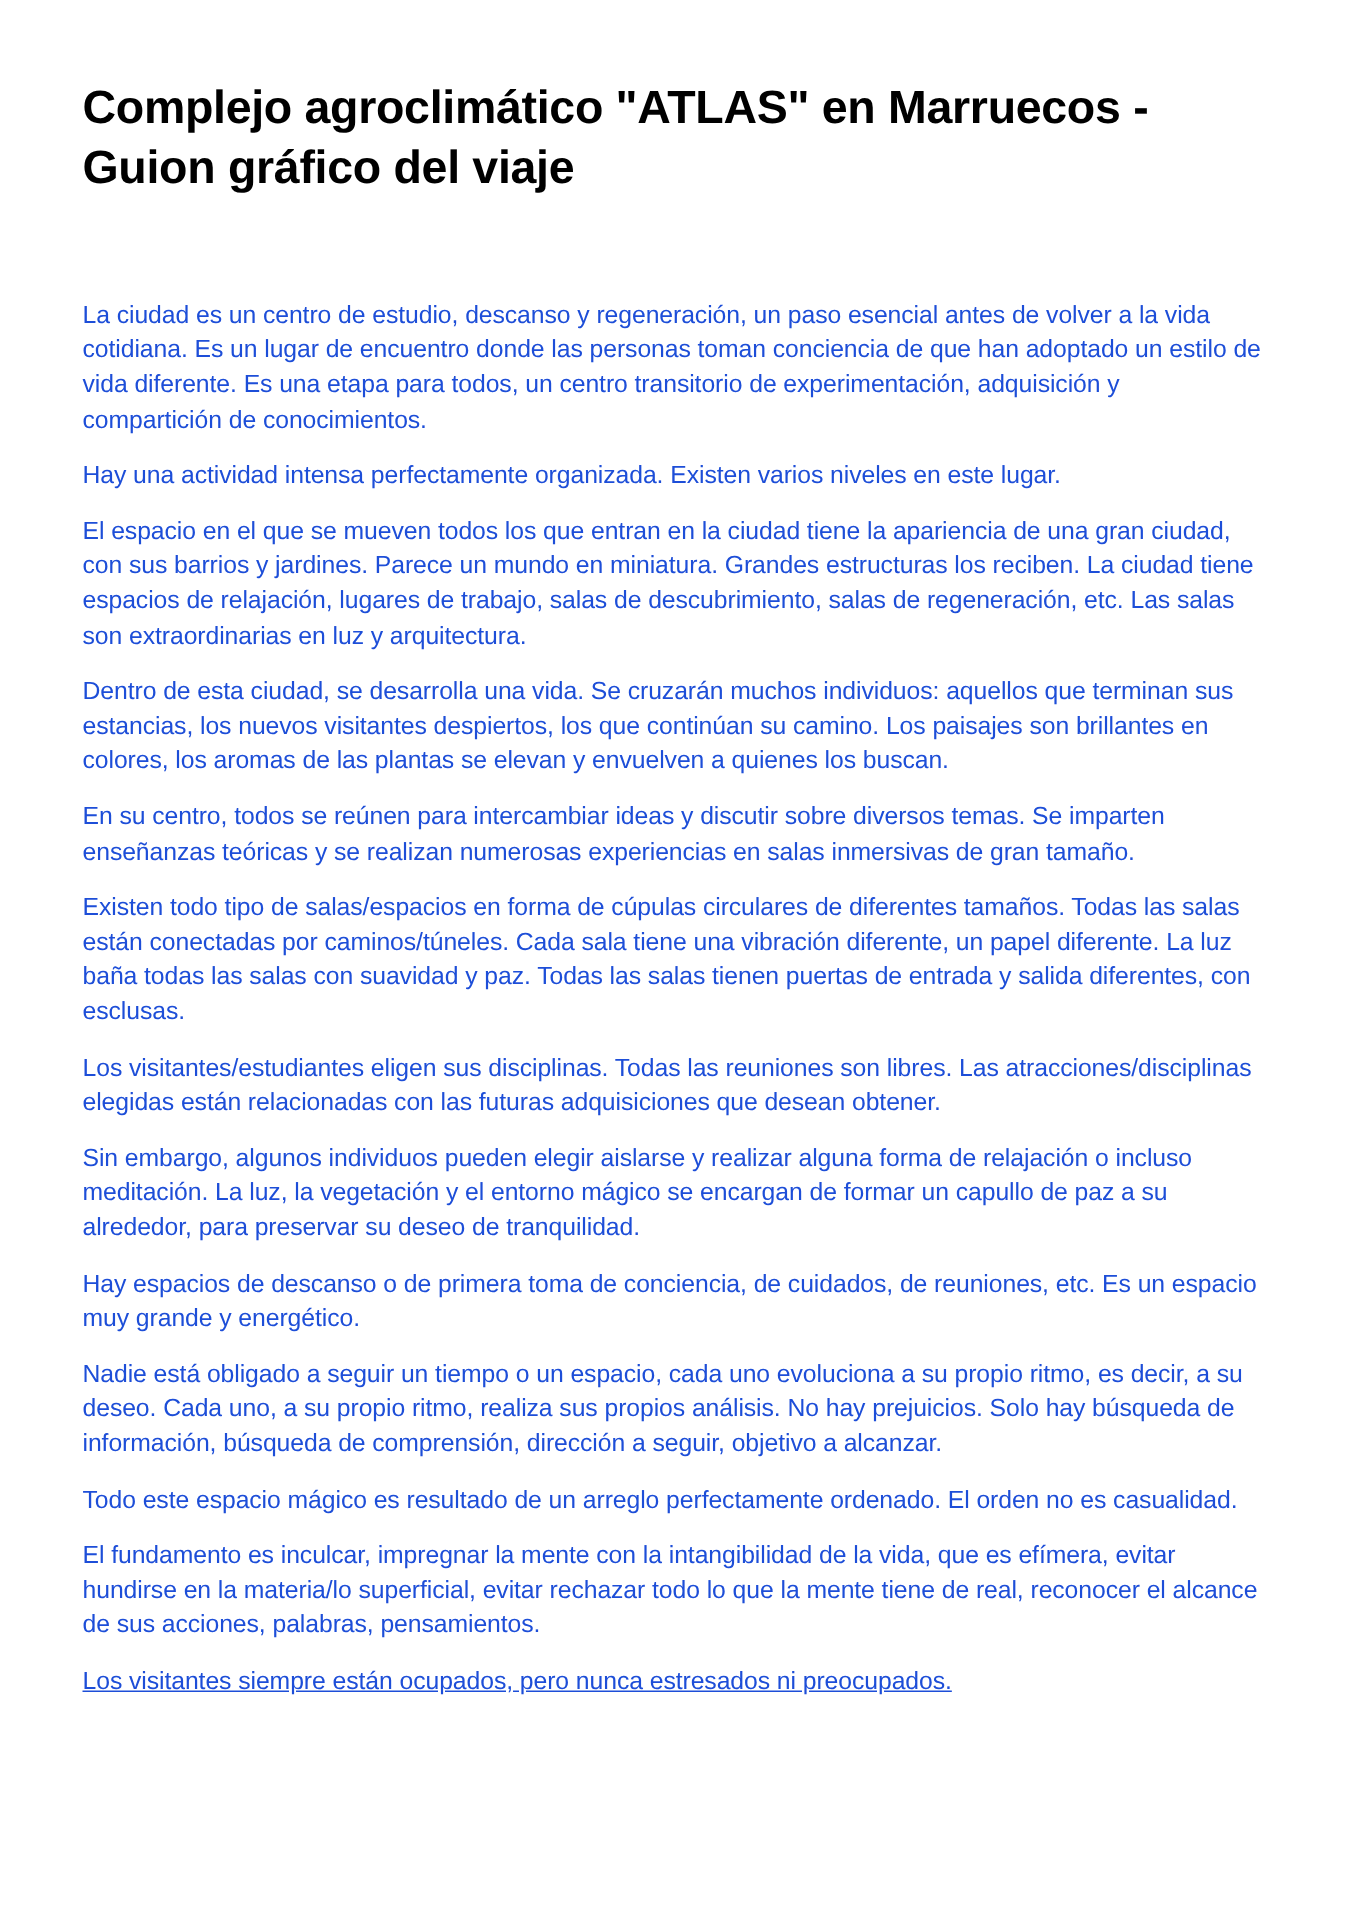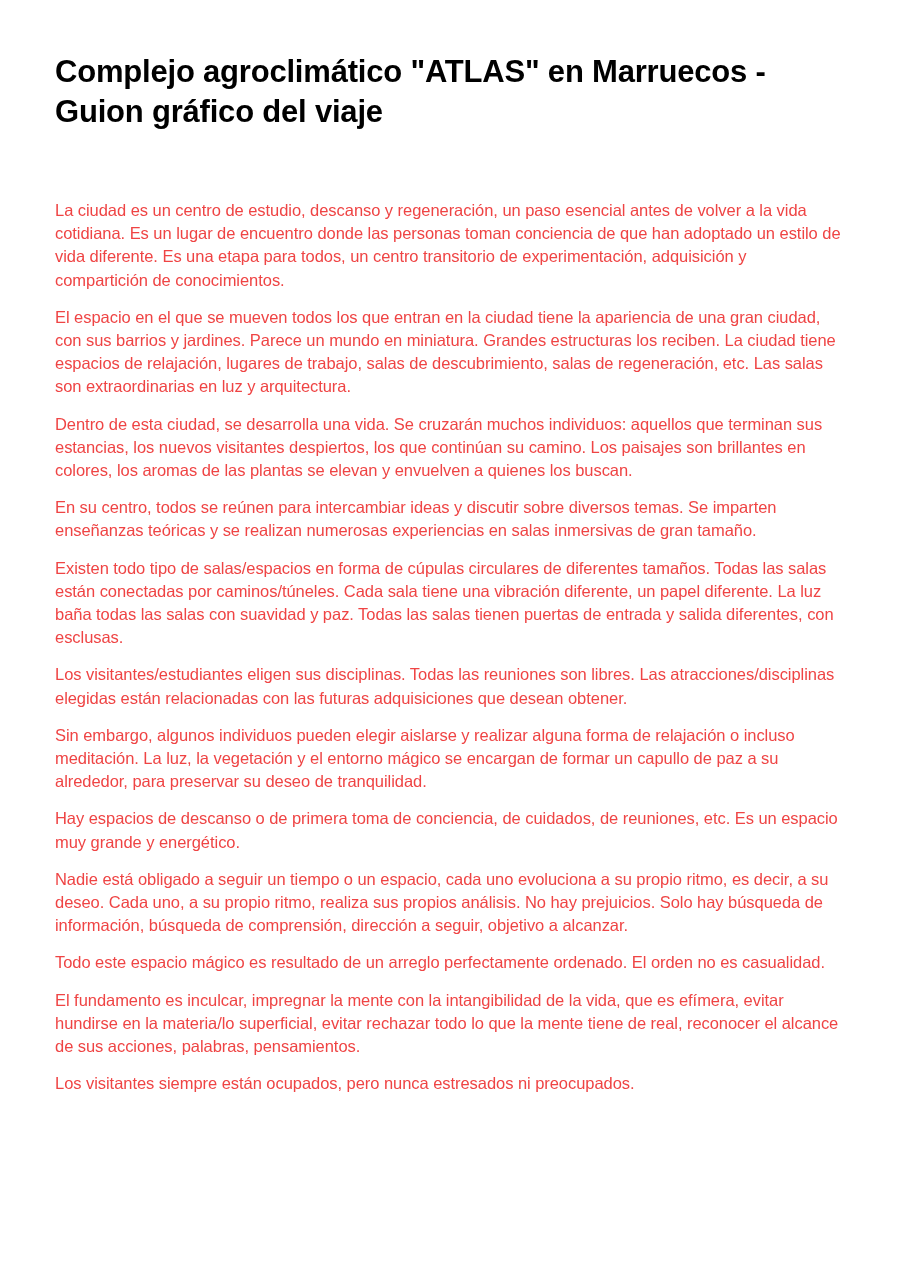--- a/index.html
+++ b/index.html
@@ -39,39 +39,41 @@
     word-spacing: 0px;
   }
   .body-block {
     margin-top: 67px;
   }
   p.para {
     font-size: 16.5px;
     line-height: 23.2px;
     margin: 0 0 14px 0;
     padding: 0;
-    color: #ef4444;
+    color: #1d4ed8;
     text-align: left;
     font-stretch: condensed;
     letter-spacing: -0.05px;
   }
   p.para:last-child {
     margin-bottom: 0;
+    text-decoration: underline;
   }
 </style>
 </head>
 <body>
 
 <div class="page">
   <div class="page-inner">
 
     <h1 class="doc-title">Complejo agroclimático "ATLAS" en Marruecos - Guion gráfico del viaje</h1>
 
     <div class="body-block">
       <p class="para">La ciudad es un centro de estudio, descanso y regeneración, un paso esencial antes de volver a la vida cotidiana. Es un lugar de encuentro donde las personas toman conciencia de que han adoptado un estilo de vida diferente. Es una etapa para todos, un centro transitorio de experimentación, adquisición y compartición de conocimientos.</p>
+      <p class="para">Hay una actividad intensa perfectamente organizada. Existen varios niveles en este lugar.</p>
       <p class="para">El espacio en el que se mueven todos los que entran en la ciudad tiene la apariencia de una gran ciudad, con sus barrios y jardines. Parece un mundo en miniatura. Grandes estructuras los reciben. La ciudad tiene espacios de relajación, lugares de trabajo, salas de descubrimiento, salas de regeneración, etc. Las salas son extraordinarias en luz y arquitectura.</p>
       <p class="para">Dentro de esta ciudad, se desarrolla una vida. Se cruzarán muchos individuos: aquellos que terminan sus estancias, los nuevos visitantes despiertos, los que continúan su camino. Los paisajes son brillantes en colores, los aromas de las plantas se elevan y envuelven a quienes los buscan.</p>
       <p class="para">En su centro, todos se reúnen para intercambiar ideas y discutir sobre diversos temas. Se imparten enseñanzas teóricas y se realizan numerosas experiencias en salas inmersivas de gran tamaño.</p>
       <p class="para">Existen todo tipo de salas/espacios en forma de cúpulas circulares de diferentes tamaños. Todas las salas están conectadas por caminos/túneles. Cada sala tiene una vibración diferente, un papel diferente. La luz baña todas las salas con suavidad y paz. Todas las salas tienen puertas de entrada y salida diferentes, con esclusas.</p>
       <p class="para">Los visitantes/estudiantes eligen sus disciplinas. Todas las reuniones son libres. Las atracciones/disciplinas elegidas están relacionadas con las futuras adquisiciones que desean obtener.</p>
       <p class="para">Sin embargo, algunos individuos pueden elegir aislarse y realizar alguna forma de relajación o incluso meditación. La luz, la vegetación y el entorno mágico se encargan de formar un capullo de paz a su alrededor, para preservar su deseo de tranquilidad.</p>
       <p class="para">Hay espacios de descanso o de primera toma de conciencia, de cuidados, de reuniones, etc. Es un espacio muy grande y energético.</p>
       <p class="para">Nadie está obligado a seguir un tiempo o un espacio, cada uno evoluciona a su propio ritmo, es decir, a su deseo. Cada uno, a su propio ritmo, realiza sus propios análisis. No hay prejuicios. Solo hay búsqueda de información, búsqueda de comprensión, dirección a seguir, objetivo a alcanzar.</p>
       <p class="para">Todo este espacio mágico es resultado de un arreglo perfectamente ordenado. El orden no es casualidad.</p>
       <p class="para">El fundamento es inculcar, impregnar la mente con la intangibilidad de la vida, que es efímera, evitar hundirse en la materia/lo superficial, evitar rechazar todo lo que la mente tiene de real, reconocer el alcance de sus acciones, palabras, pensamientos.</p>

